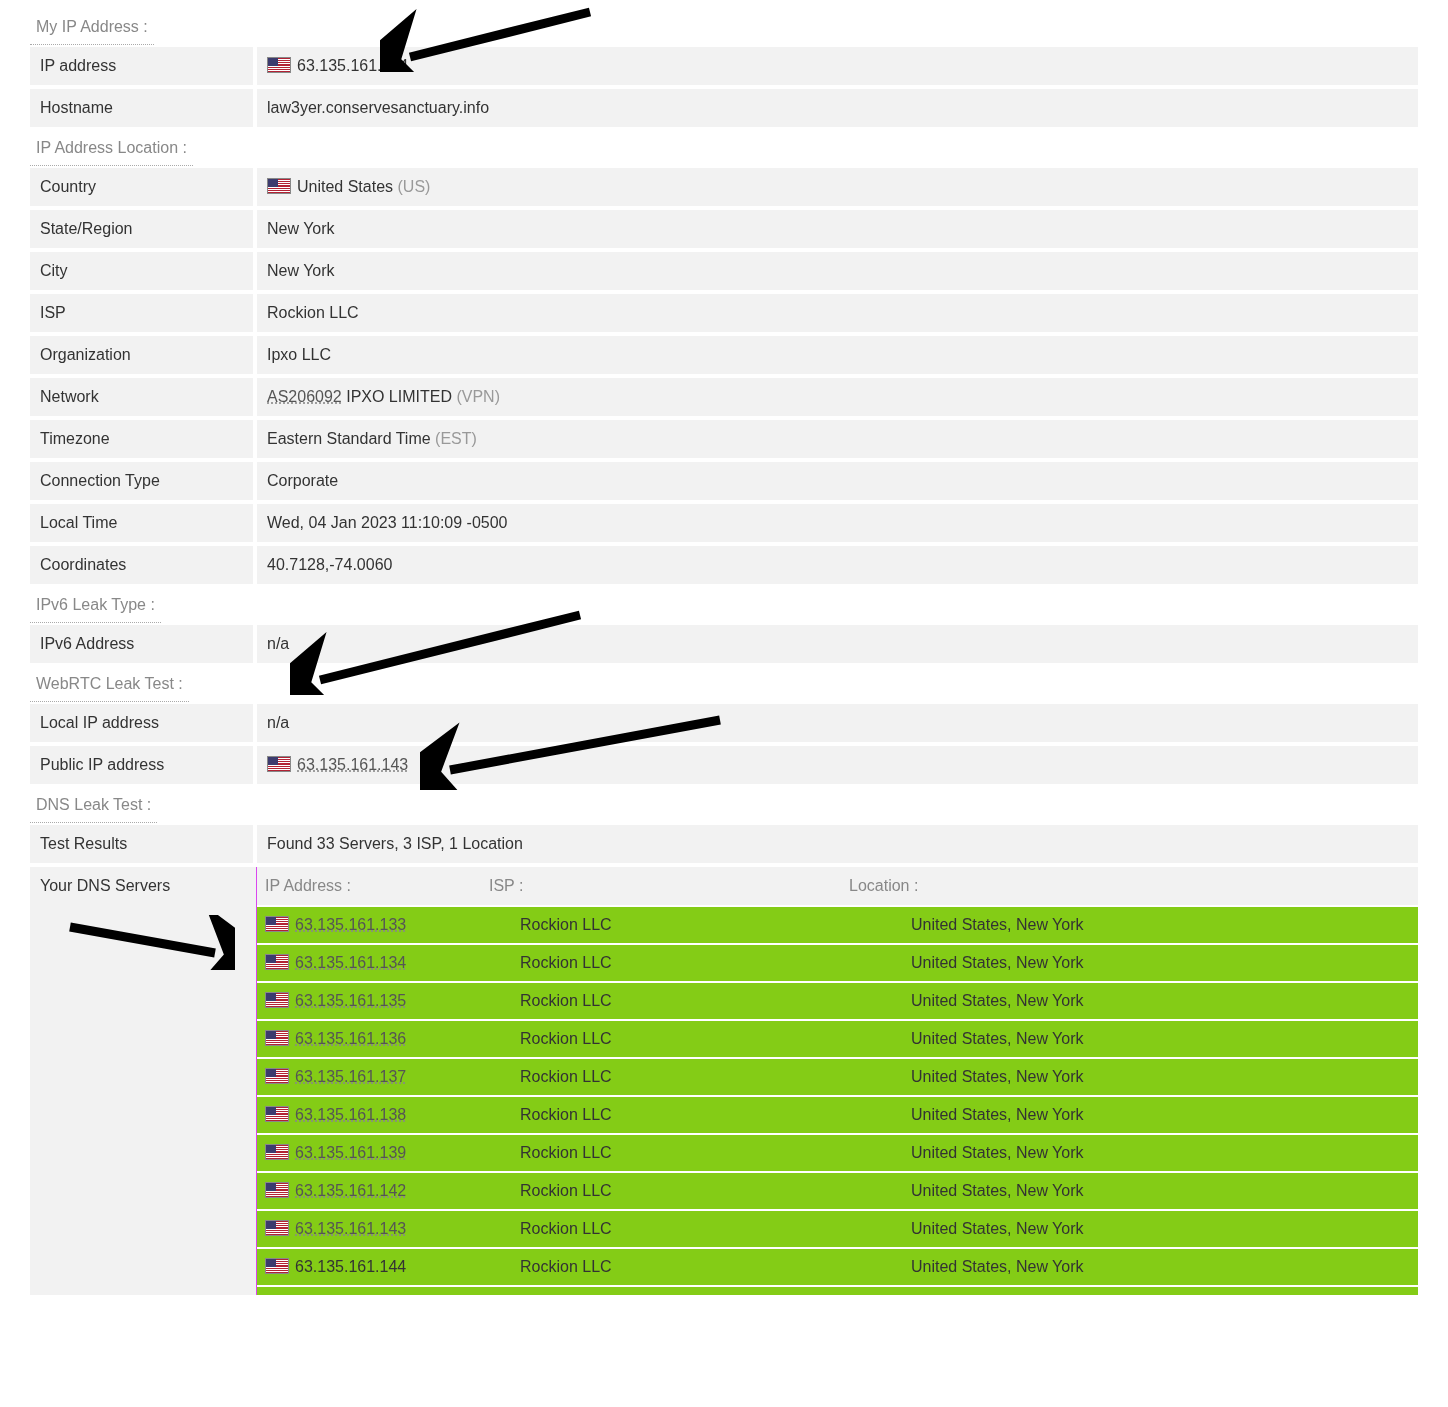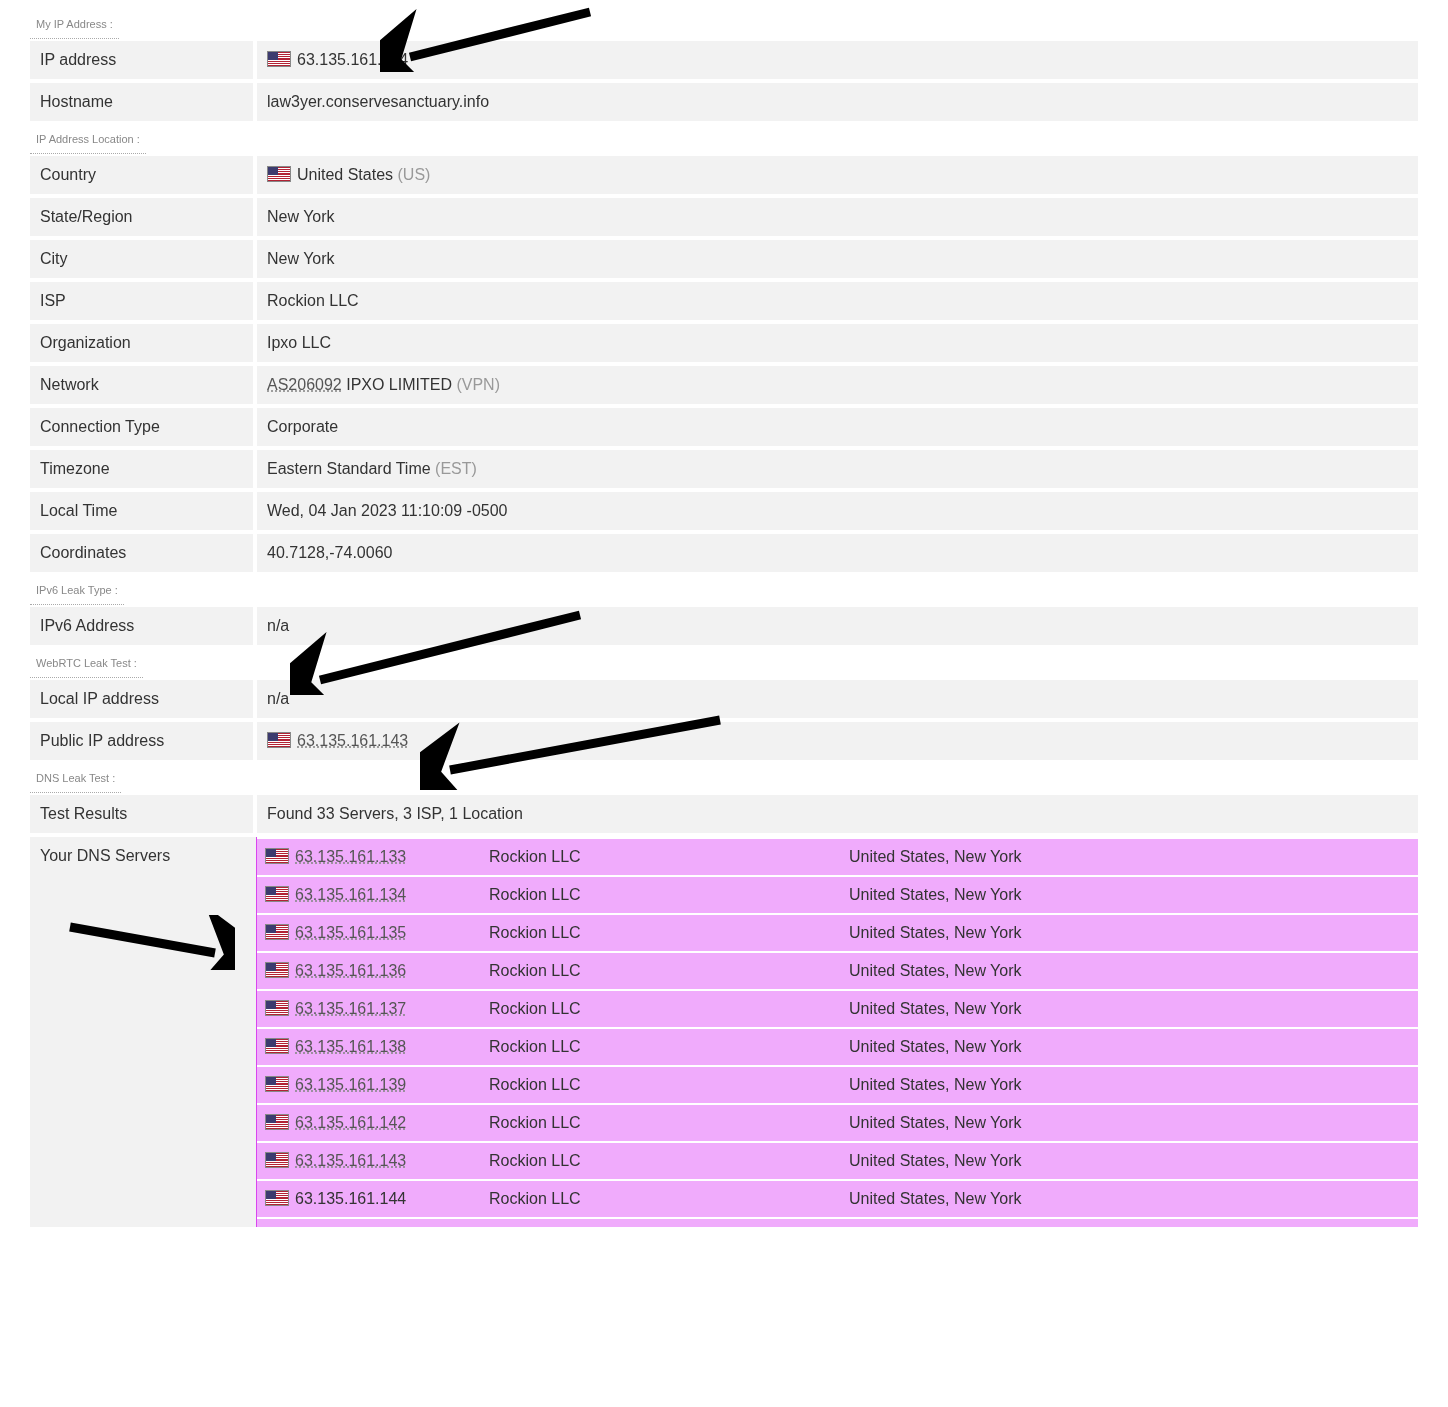--- a/index.html
+++ b/index.html
@@ -7,21 +7,21 @@
       font-family: Arial, Helvetica, sans-serif;
       font-size: 16px;
       color: #333;
       background: #fff;
       padding: 10px 30px;
       width: 1448px;
     }
     .section-header {
       color: #888;
       padding: 8px 6px;
-      font-size: 11px;
+      font-size: 16px;
       display: inline-block;
       border-bottom: 1px dotted #aaa;
       margin-bottom: 2px;
     }
     .row {
       display: flex;
       background: #f2f2f2;
       border-bottom: 4px solid #fff;
       min-height: 42px;
       align-items: flex-end;
@@ -103,23 +103,24 @@
     .col-ip { width: 224px; flex-shrink: 0; }
     .col-isp { width: 360px; flex-shrink: 0; }
     .col-loc { flex: 1; }
     .dns-scroll {
       overflow-y: scroll;
       height: 390px;
     }
     .dns-row {
       display: flex;
       padding: 9px 8px;
-      background: #f0abfc;
+      background: #84cc16;
       border-top: 2px solid #fff;
       align-items: center;
+      gap: 31px;
     }
     .dns-scroll::-webkit-scrollbar { width: 16px; }
     .dns-scroll::-webkit-scrollbar-track { background: #f2f2f2; }
     .dns-scroll::-webkit-scrollbar-thumb { background: #c1c1c1; }
     .dns-scroll::-webkit-scrollbar-button:single-button {
       background: #f2f2f2;
       height: 16px;
       display: block;
     }
     .arrow {
@@ -165,26 +166,26 @@
   </div>
   <div class="row">
     <div class="row-label">Organization</div>
     <div class="row-value">Ipxo LLC</div>
   </div>
   <div class="row">
     <div class="row-label">Network</div>
     <div class="row-value"><span class="linkish">AS206092</span> <span>IPXO LIMITED</span> <span class="muted">(VPN)</span></div>
   </div>
   <div class="row">
+    <div class="row-label">Timezone</div>
+    <div class="row-value"><span>Eastern Standard Time</span> <span class="muted">(EST)</span></div>
+  </div>
+  <div class="row">
     <div class="row-label">Connection Type</div>
     <div class="row-value">Corporate</div>
-  </div>
-  <div class="row">
-    <div class="row-label">Timezone</div>
-    <div class="row-value"><span>Eastern Standard Time</span> <span class="muted">(EST)</span></div>
   </div>
   <div class="row">
     <div class="row-label">Local Time</div>
     <div class="row-value">Wed, 04 Jan 2023 11:10:09 -0500</div>
   </div>
   <div class="row">
     <div class="row-label">Coordinates</div>
     <div class="row-value">40.7128,-74.0060</div>
   </div>
 
@@ -210,20 +211,25 @@
   <div class="section-header">DNS Leak Test :</div>
   <div class="row">
     <div class="row-label">Test Results</div>
     <div class="row-value">Found 33 Servers, 3 ISP, 1 Location</div>
   </div>
   <div class="dns-table-wrap">
     <div class="dns-left">
       <span>Your DNS Servers</span>
     </div>
     <div class="dns-right">
+      <div class="dns-head">
+        <div class="col-ip">IP Address :</div>
+        <div class="col-isp">ISP :</div>
+        <div class="col-loc">Location :</div>
+      </div>
       <div class="dns-scroll" id="dns-rows">
           <div class="dns-row">
             <div class="col-ip"><span class="flag"></span><span class="linkish">63.135.161.133</span></div>
             <div class="col-isp">Rockion LLC</div>
             <div class="col-loc">United States, New York</div>
           </div>
           <div class="dns-row">
             <div class="col-ip"><span class="flag"></span><span class="linkish">63.135.161.134</span></div>
             <div class="col-isp">Rockion LLC</div>
             <div class="col-loc">United States, New York</div>

